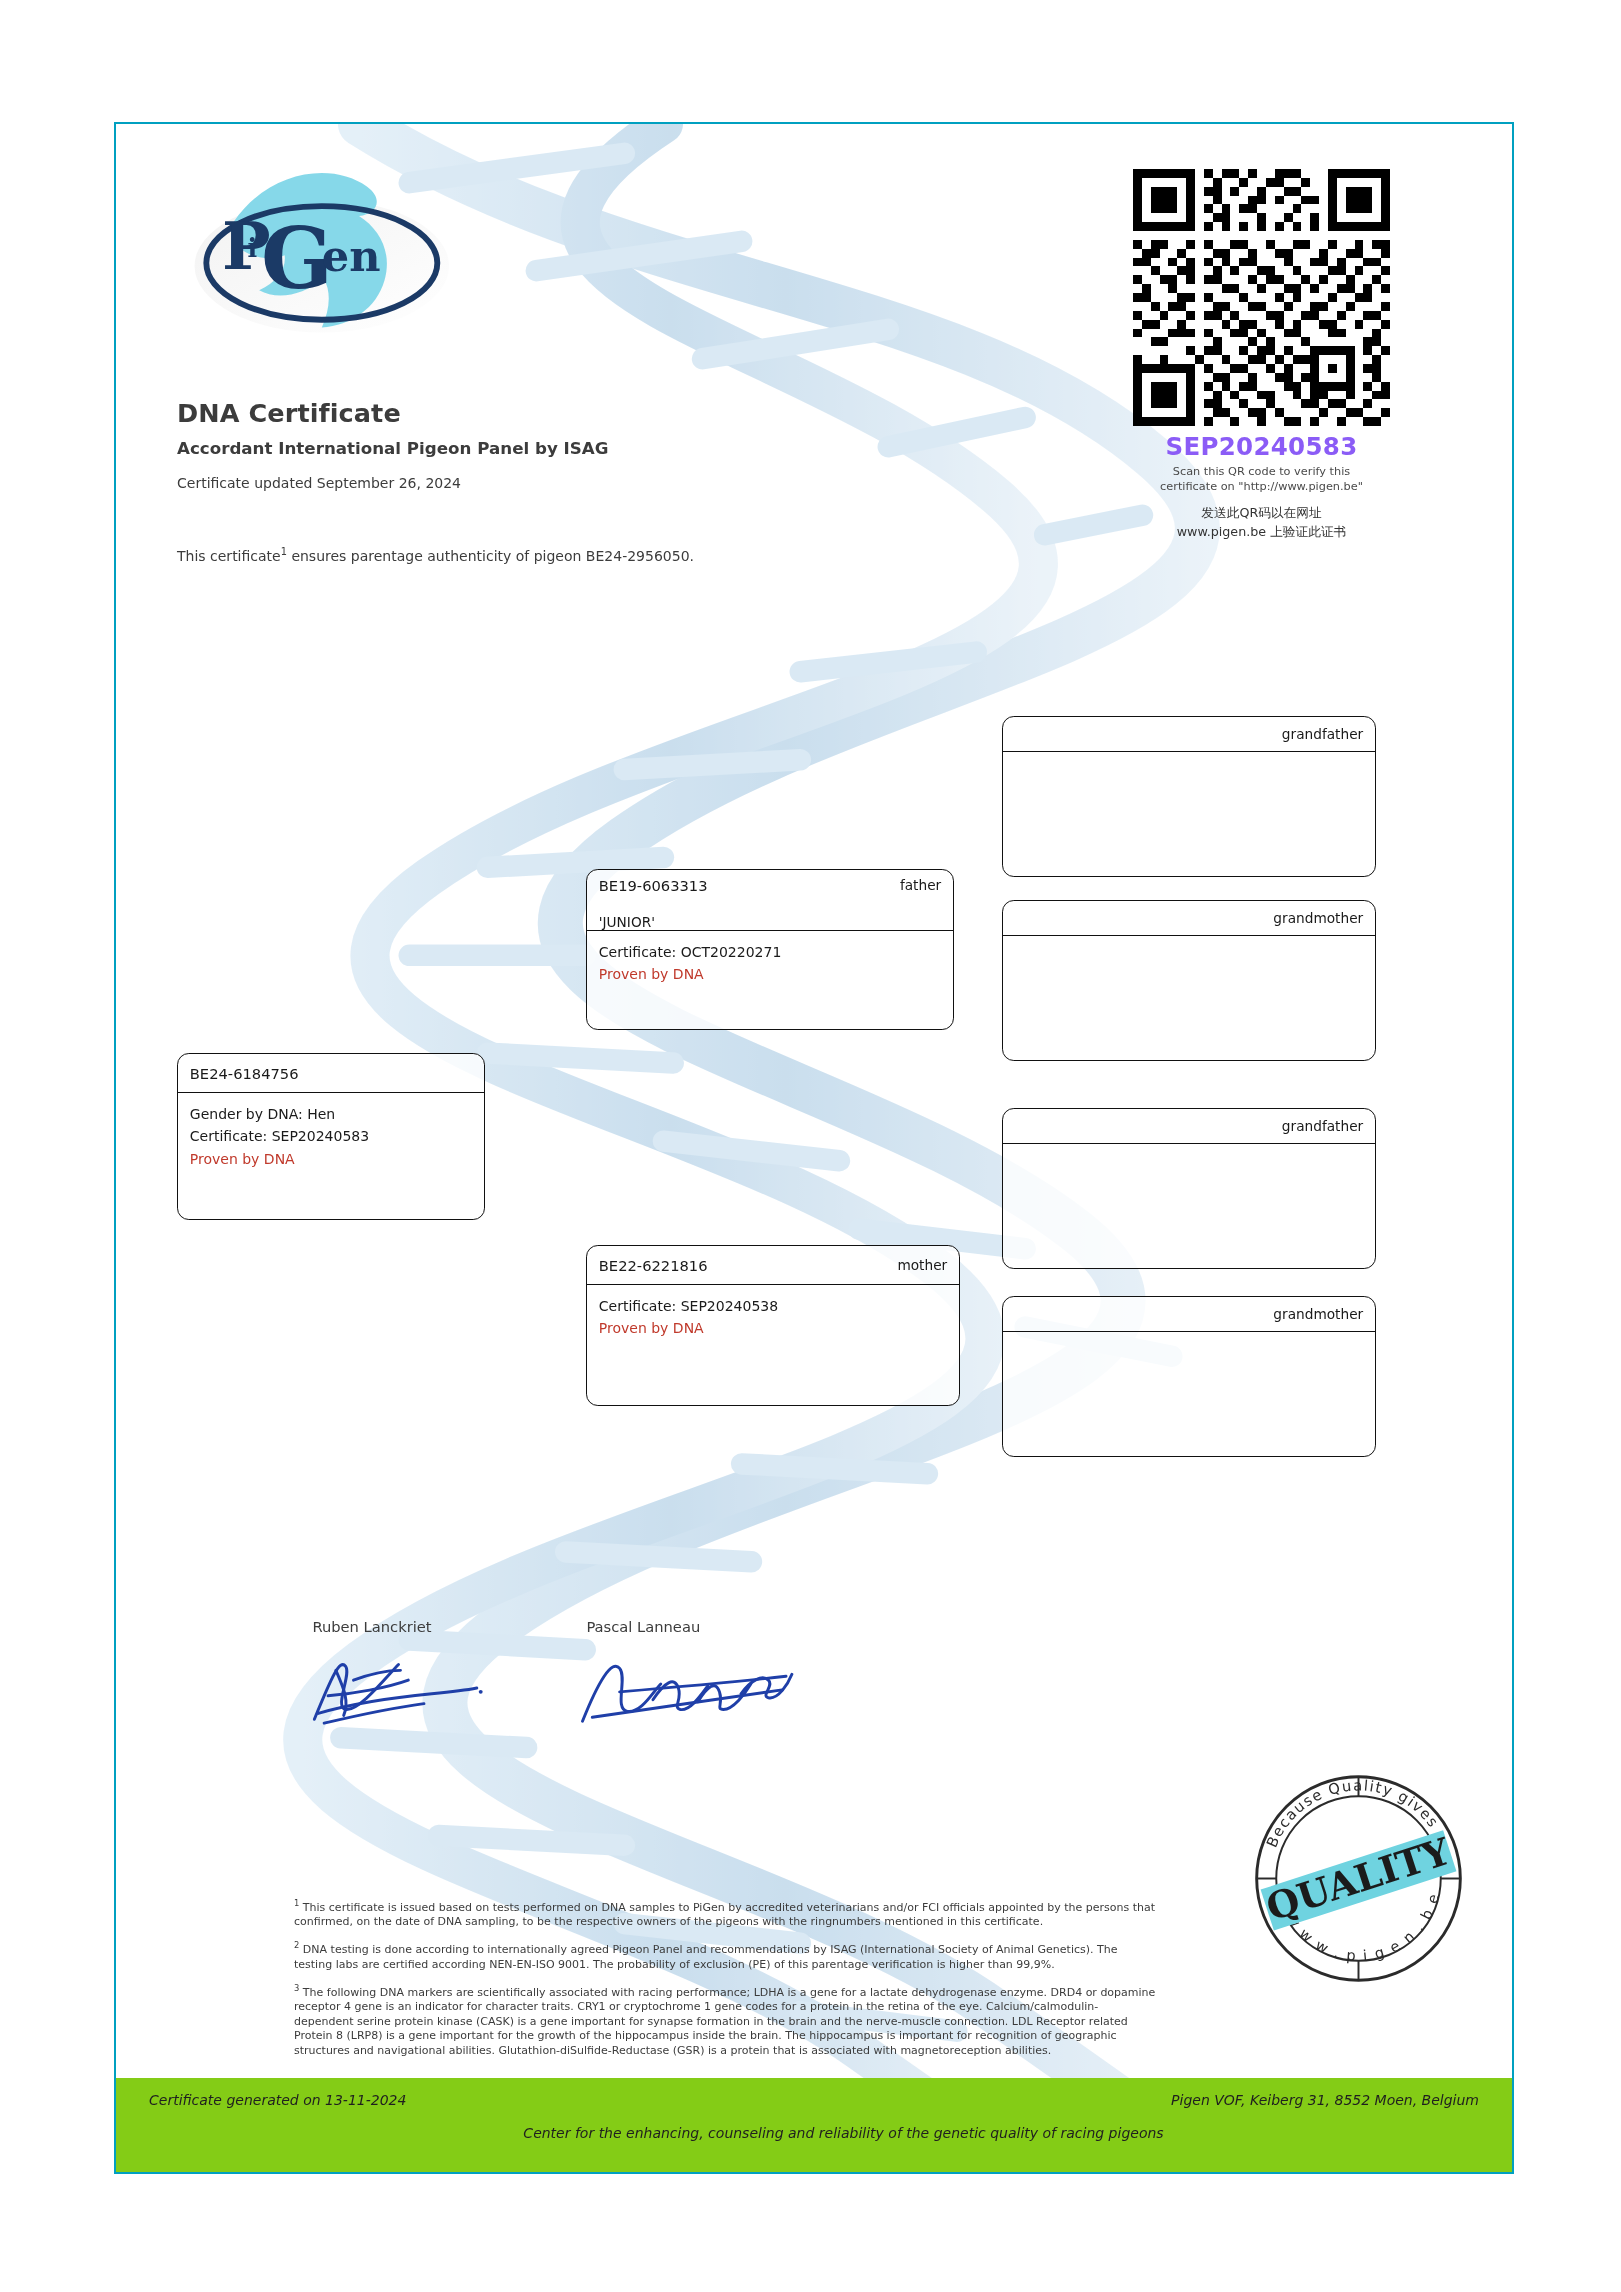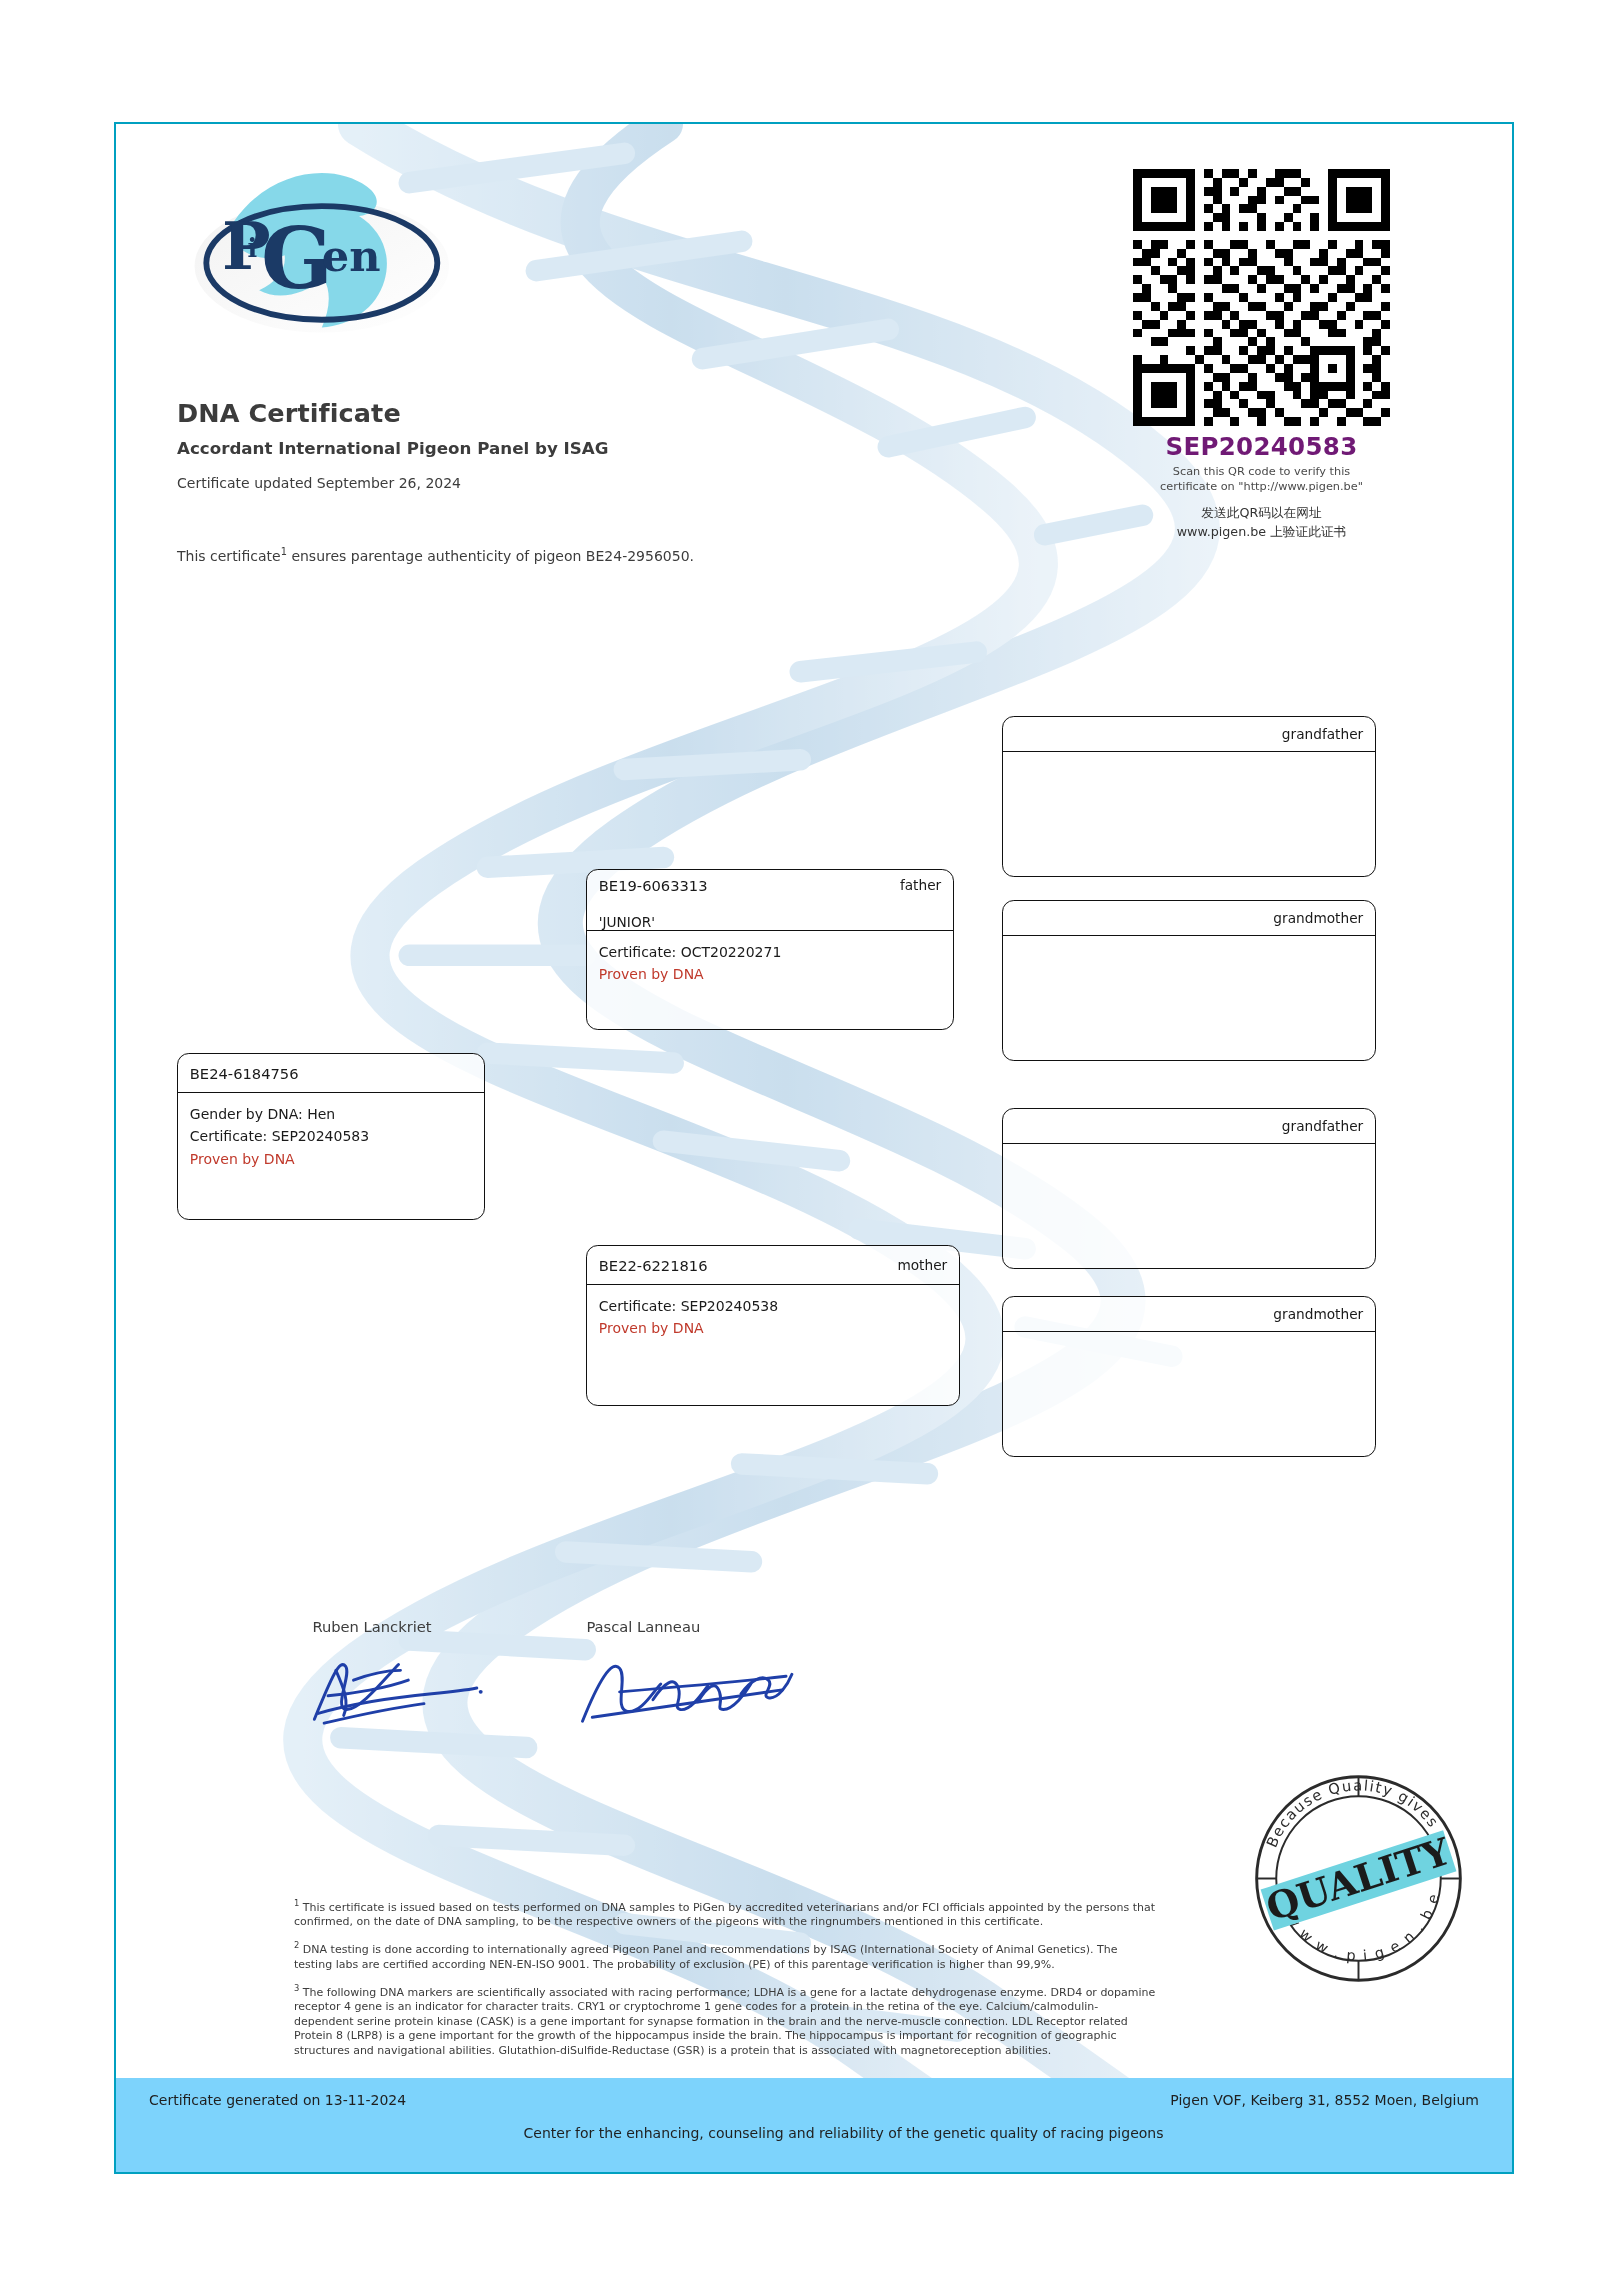--- a/index.html
+++ b/index.html
@@ -94,21 +94,21 @@
   }
   .qr-code {
     width: 257px;
     height: 257px;
     margin: 0 auto;
     display: block;
   }
   .qr-id {
     font-size: 24.5px;
     font-weight: bold;
-    color: #701a75;
+    color: #8b5cf6;
     margin-top: 5.9px;
     letter-spacing: 0.3px;
   }
   .qr-note {
     font-size: 11.3px;
     color: #4a4a4a;
     line-height: 1.35;
     margin-top: 2.9px;
   }
   .qr-note-cn {
@@ -232,22 +232,23 @@
   }
   .note sup { font-size: 8.4px; }
 
   
   .footer-bar {
     position: absolute;
     left: 0;
     bottom: 0;
     width: 100%;
     height: 94px;
-    background: #7dd3fc;
+    background: #84cc16;
     box-sizing: border-box;
+    font-style: italic;
   }
   .footer-row1 {
     position: absolute;
     top: 13.7px;
     left: 0;
     width: 100%;
     padding: 0 33px;
     box-sizing: border-box;
     display: flex;
     justify-content: space-between;

